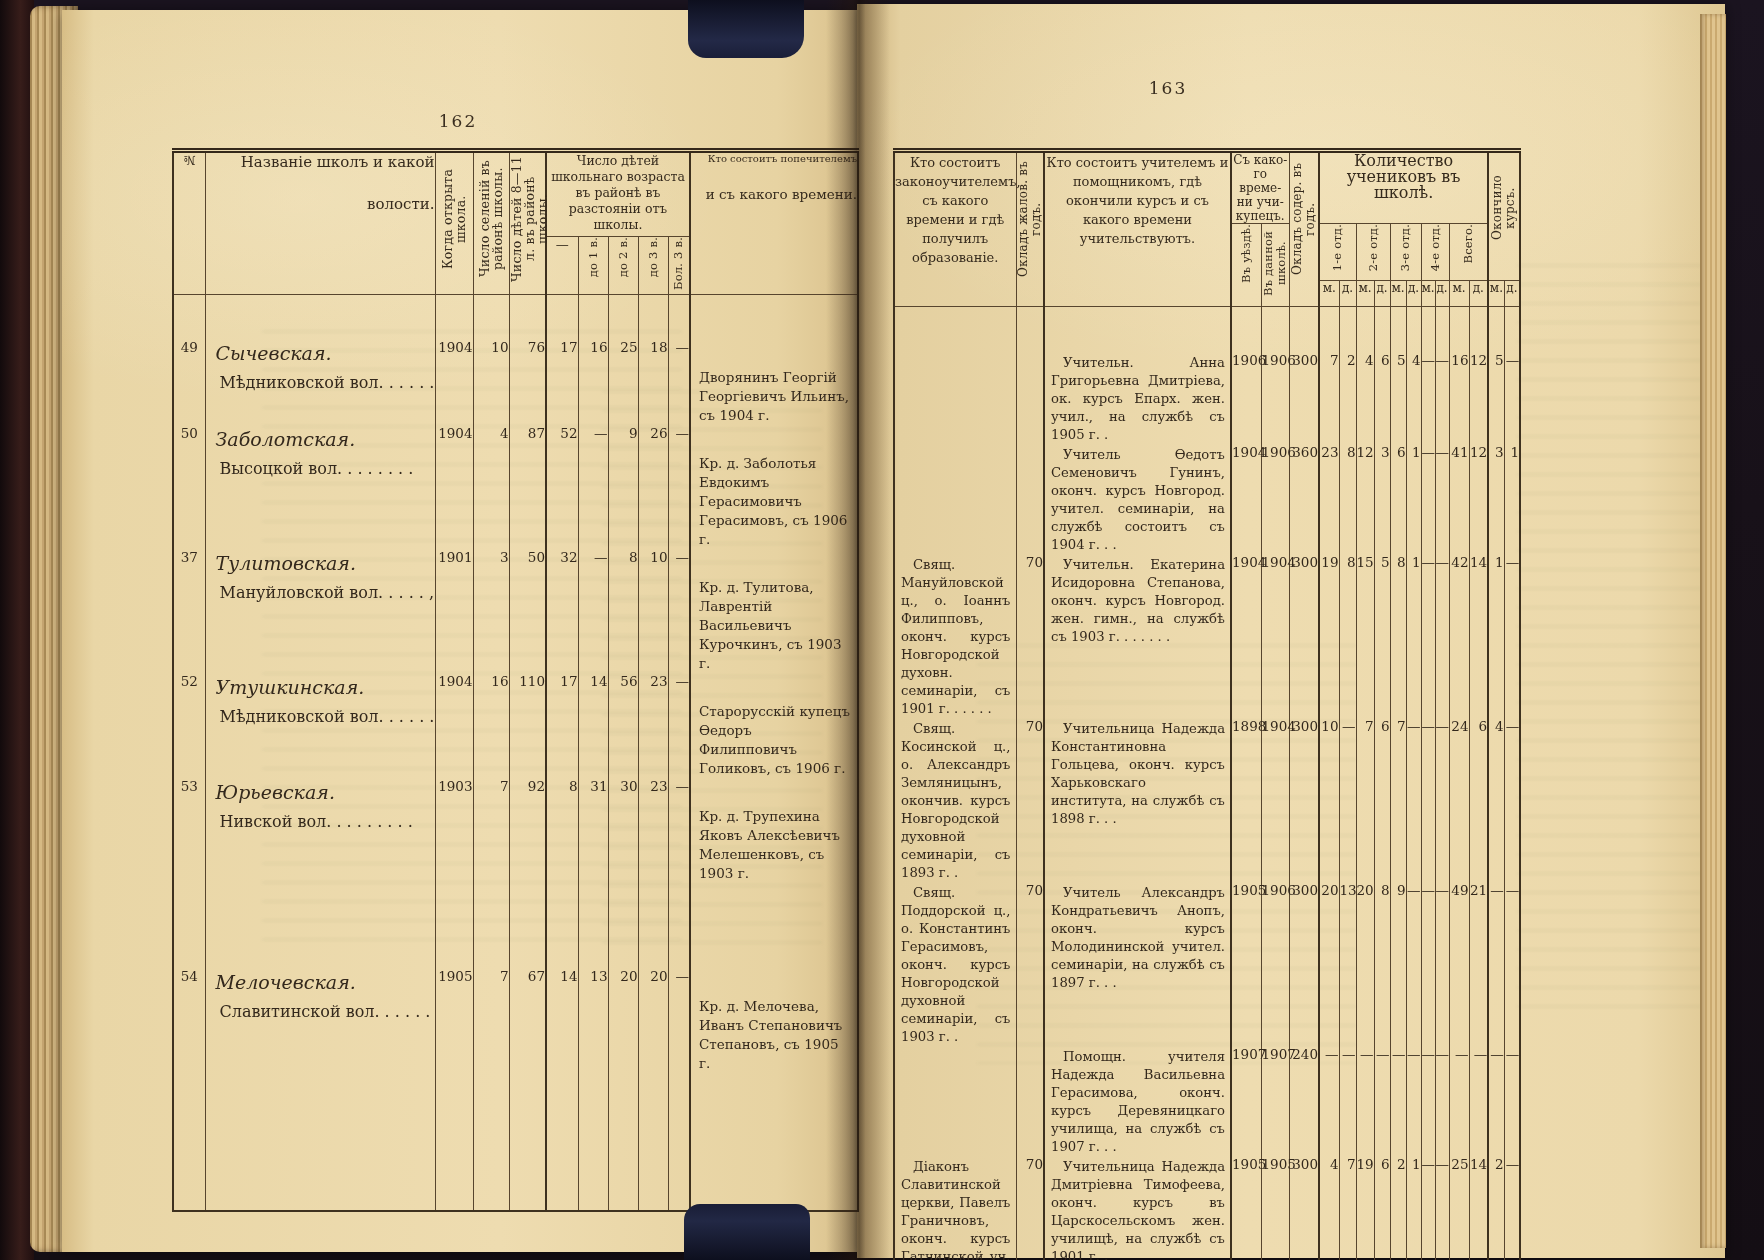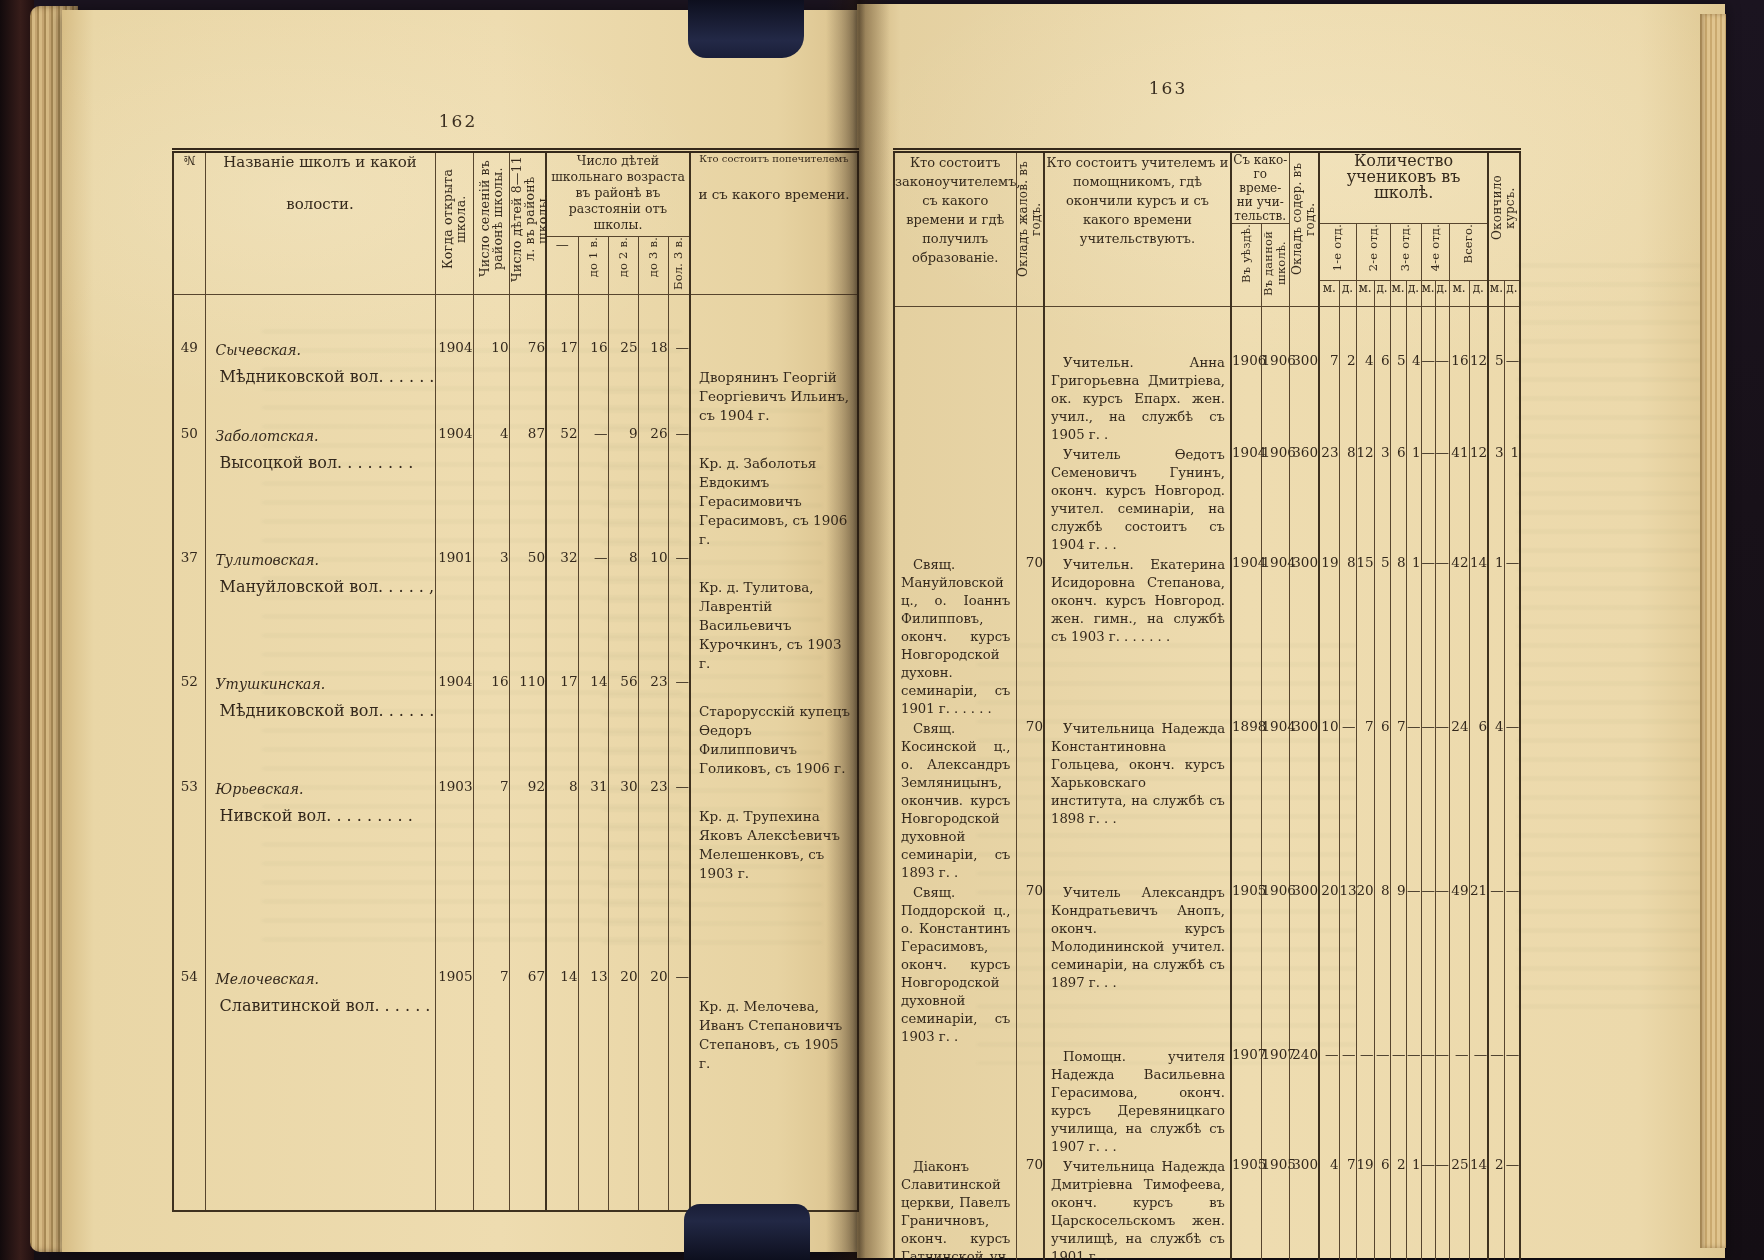--- a/index.html
+++ b/index.html
@@ -47,30 +47,30 @@
   #rtable{left:893px;width:626px;}
   
   thead td{text-align:center;vertical-align:middle;color:#352a1d;}
   .hr1{height:86px}.hr2{height:56px}
   .rr1{height:60px}.rr2{height:56px}.rr3{height:26px}
   td.vb{vertical-align:bottom;text-align:center;padding-bottom:7px;}
   .v{writing-mode:vertical-rl;transform:rotate(180deg);display:inline-block;
      font-size:12.5px;line-height:13px;letter-spacing:.2px;white-space:normal;}
   .v.tall{max-height:132px;}
   .v.sub{font-size:11.5px;max-height:78px;}
-  .hname div{font-size:15px;}
+  .hname div{font-size:15px;text-align:right;}
   .hname .l2{margin-top:24px;}
   .htext{font-size:13px;line-height:19px;padding:4px 5px;}
   .hsmall{font-size:12.5px;line-height:16px;padding:3px 4px;vertical-align:middle;}
   .md{font-size:12px;text-align:center;vertical-align:middle;padding:2px 0;}
   .dash-cell{font-size:13px;vertical-align:bottom;text-align:center;padding-bottom:10px;}
   
   .h45{height:45px}.h85{height:85px}.h90{height:90px}.h95{height:95px}
   td.numc{font-size:13.5px;text-align:center;padding-top:3px;}
-  td.namec .grp{font-style:italic;font-size:14px;padding:3px 0 0 10px;white-space:nowrap;}
+  td.namec .grp{font-style:italic;font-size:19px;padding:3px 0 0 10px;white-space:nowrap;}
   td.namec .nm{font-size:16px;padding:9px 0 0 14px;white-space:nowrap;overflow:hidden;}
   td.ln{font-size:13.5px;text-align:right;padding:31px 4px 0 0;}
   td.guard div{font-size:13.5px;line-height:19px;padding:29px 4px 0 8px;}
   td.par{vertical-align:top;}
   td.par .p{font-size:13.2px;line-height:18px;text-align:justify;text-indent:12px;padding:2px 5px 0 6px;}
   td.yr{font-size:13.5px;text-align:right;vertical-align:bottom;padding:0 2px 6px 0;}
   td.st{font-size:13.5px;text-align:right;vertical-align:bottom;padding:0 3px 6px 0;}
 </style>
 </head>
 <body>
@@ -301,21 +301,21 @@
     <col style="width:20px">
       <col style="width:19px">
       <col style="width:16px">
       <col style="width:16px">
   </colgroup>
   <thead>
     <tr class="rr1">
       <td rowspan="3" class="htext">Кто состоитъ законоучителемъ, съ какого времени и гдѣ получилъ образованіе.</td>
       <td rowspan="3" class="vb"><span class="v tall" style="font-size:12px">Окладъ жалов. въ годъ.</span></td>
       <td rowspan="3" class="htext bl2">Кто состоитъ учителемъ и помощникомъ, гдѣ окончили курсъ и съ какого времени учительствуютъ.</td>
-      <td colspan="2" class="hsmall bl2" style="font-size:12px;line-height:14px">Съ како- го време- ни учи- тельств.</td>
+      <td colspan="2" class="hsmall bl2" style="font-size:12px;line-height:14px">Съ како- го време- ни учи- купецъ.</td>
       <td rowspan="3" class="vb"><span class="v tall" style="font-size:12px">Окладъ содер. въ годъ.</span></td>
       <td colspan="10" class="hsmall bl2" style="font-size:16px">Количество учениковъ въ школѣ.</td>
       <td colspan="2" rowspan="2" class="vb bl2"><span class="v" style="font-size:12px;max-height:110px">Окончило курсъ.</span></td>
     </tr>
     <tr class="rr2">
       <td rowspan="2" class="vb bl2"><span class="v sub">Въ уѣздѣ.</span></td>
       <td rowspan="2" class="vb"><span class="v sub">Въ данной школѣ.</span></td>
       <td colspan="2" class="vb bl2"><span class="v sub">1-е отд.</span></td>
       <td colspan="2" class="vb"><span class="v sub">2-е отд.</span></td>
       <td colspan="2" class="vb"><span class="v sub">3-е отд.</span></td>

